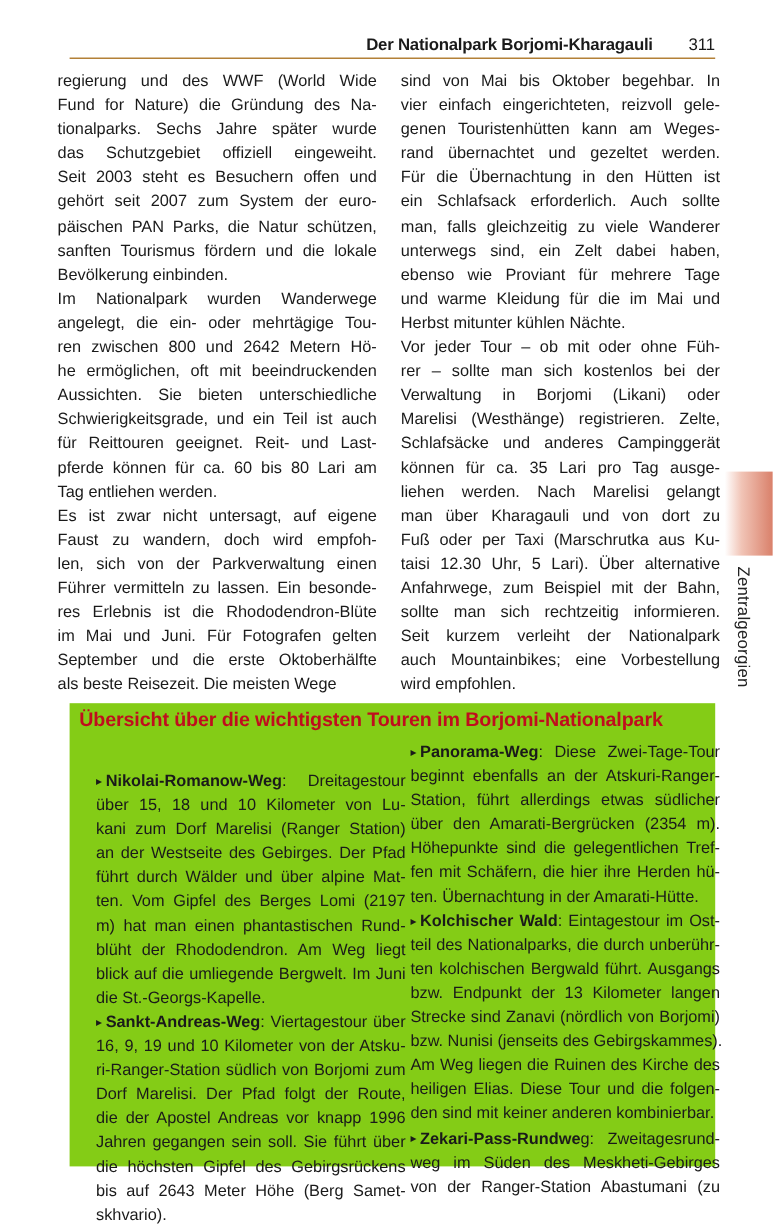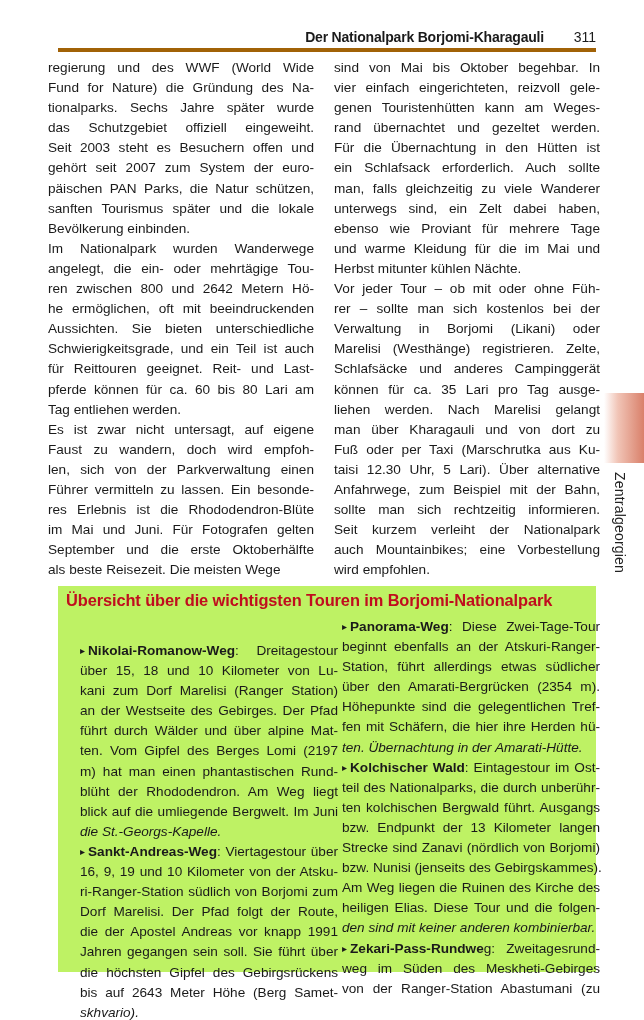--- a/index.html
+++ b/index.html
@@ -1,36 +1,36 @@
 <!DOCTYPE html>
 <html><head>
 <meta charset="utf-8">
 <style>
   html, body { margin:0; padding:0; background:#ffffff; }
   body { width:644px; height:1020px; position:relative; overflow:hidden;
          font-family:"Liberation Sans", "DejaVu Sans", sans-serif; color:#1a1a1a; }
   .header { position:absolute; left:58px; top:28px; width:538px; height:20px;
-            border-bottom:4px solid #a16207; }
+            border-bottom:1px solid #a16207; }
   .header-title { position:absolute; right:52px; top:1px; font-size:14px; font-weight:bold;
                   letter-spacing:-0.2px; }
   .header-page { position:absolute; right:0; top:1px; font-size:14px; }
   .col { position:absolute; width:266px; font-size:13.6px; line-height:20.1px; }
   .col .line { display:block; text-align:justify; text-align-last:justify; white-space:nowrap;
                height:20.1px; }
   .col .line.last { text-align-last:left; }
   .col-left { left:48px; top:58px; }
   .col-right { left:334px; top:58px; }
   .box { position:absolute; left:58px; top:586px; width:538px; height:386px;
-         background:#bef264; }
+         background:#84cc16; }
   .box-title { position:absolute; left:8px; top:5px; font-size:16.4px; font-weight:bold;
                color:#c00d1e; letter-spacing:-0.1px; white-space:nowrap; }
   .box-col { position:absolute; width:258px; font-size:13.6px; line-height:20.1px; top:31px; }
   .box-col .line { display:block; text-align:justify; text-align-last:justify; white-space:nowrap;
                    height:20.1px; }
-  .box-col .line.last { text-align-last:left;font-style:italic; }
+  .box-col .line.last { text-align-last:left; }
   .box-col-left { left:22px;margin-top:24px; }
   .box-col-right { left:284px; }
   .tri { font-size:10px; margin-right:3px; position:relative; top:-1px; }
   b { font-weight:bold; }
   .side-tab { position:absolute; left:604px; top:393px; width:40px; height:70px;
               background:linear-gradient(to right, #ffffff 0%, #f1c4b6 35%, #d9806a 100%); }
   .side-label { position:absolute; left:612px; top:472px; writing-mode:vertical-rl;
                 font-size:14px; color:#222; letter-spacing:0.2px; }
 </style>
 </head>
@@ -42,21 +42,21 @@
 </div>
 
 <div class="col col-left" id="leftcol">
     <span class="line">regierung und des WWF (World Wide</span>
     <span class="line">Fund for Nature) die Gründung des Na-</span>
     <span class="line">tionalparks. Sechs Jahre später wurde</span>
     <span class="line">das Schutzgebiet offiziell eingeweiht.</span>
     <span class="line">Seit 2003 steht es Besuchern offen und</span>
     <span class="line">gehört seit 2007 zum System der euro-</span>
     <span class="line">päischen PAN Parks, die Natur schützen,</span>
-    <span class="line">sanften Tourismus später und die lokale</span>
+    <span class="line">sanften Tourismus fördern und die lokale</span>
     <span class="line last">Bevölkerung einbinden.</span>
     <span class="line">Im Nationalpark wurden Wanderwege</span>
     <span class="line">angelegt, die ein- oder mehrtägige Tou-</span>
     <span class="line">ren zwischen 800 und 2642 Metern Hö-</span>
     <span class="line">he ermöglichen, oft mit beeindruckenden</span>
     <span class="line">Aussichten. Sie bieten unterschiedliche</span>
     <span class="line">Schwierigkeitsgrade, und ein Teil ist auch</span>
     <span class="line">für Reittouren geeignet. Reit- und Last-</span>
     <span class="line">pferde können für ca. 60 bis 80 Lari am</span>
     <span class="line last">Tag entliehen werden.</span>
@@ -111,21 +111,21 @@
       <span class="line">führt durch Wälder und über alpine Mat-</span>
       <span class="line">ten. Vom Gipfel des Berges Lomi (2197</span>
       <span class="line">m) hat man einen phantastischen Rund-</span>
       <span class="line">blüht der Rhododendron. Am Weg liegt</span>
       <span class="line">blick auf die umliegende Bergwelt. Im Juni</span>
       <span class="line last">die St.-Georgs-Kapelle.</span>
       <span class="line"><span class="tri">▸</span><b>Sankt-Andreas-Weg</b><span>: Viertagestour über</span></span>
       <span class="line">16, 9, 19 und 10 Kilometer von der Atsku-</span>
       <span class="line">ri-Ranger-Station südlich von Borjomi zum</span>
       <span class="line">Dorf Marelisi. Der Pfad folgt der Route,</span>
-      <span class="line">die der Apostel Andreas vor knapp 1991</span>
+      <span class="line">die der Apostel Andreas vor knapp 1996</span>
       <span class="line">Jahren gegangen sein soll. Sie führt über</span>
       <span class="line">die höchsten Gipfel des Gebirgsrückens</span>
       <span class="line">bis auf 2643 Meter Höhe (Berg Samet-</span>
       <span class="line last">skhvario).</span>
     </div>
   <div class="box-col box-col-right" id="boxright">
       <span class="line"><span class="tri">▸</span><b>Panorama-Weg</b><span>: Diese Zwei-Tage-Tour</span></span>
       <span class="line">beginnt ebenfalls an der Atskuri-Ranger-</span>
       <span class="line">Station, führt allerdings etwas südlicher</span>
       <span class="line">über den Amarati-Bergrücken (2354 m).</span>

